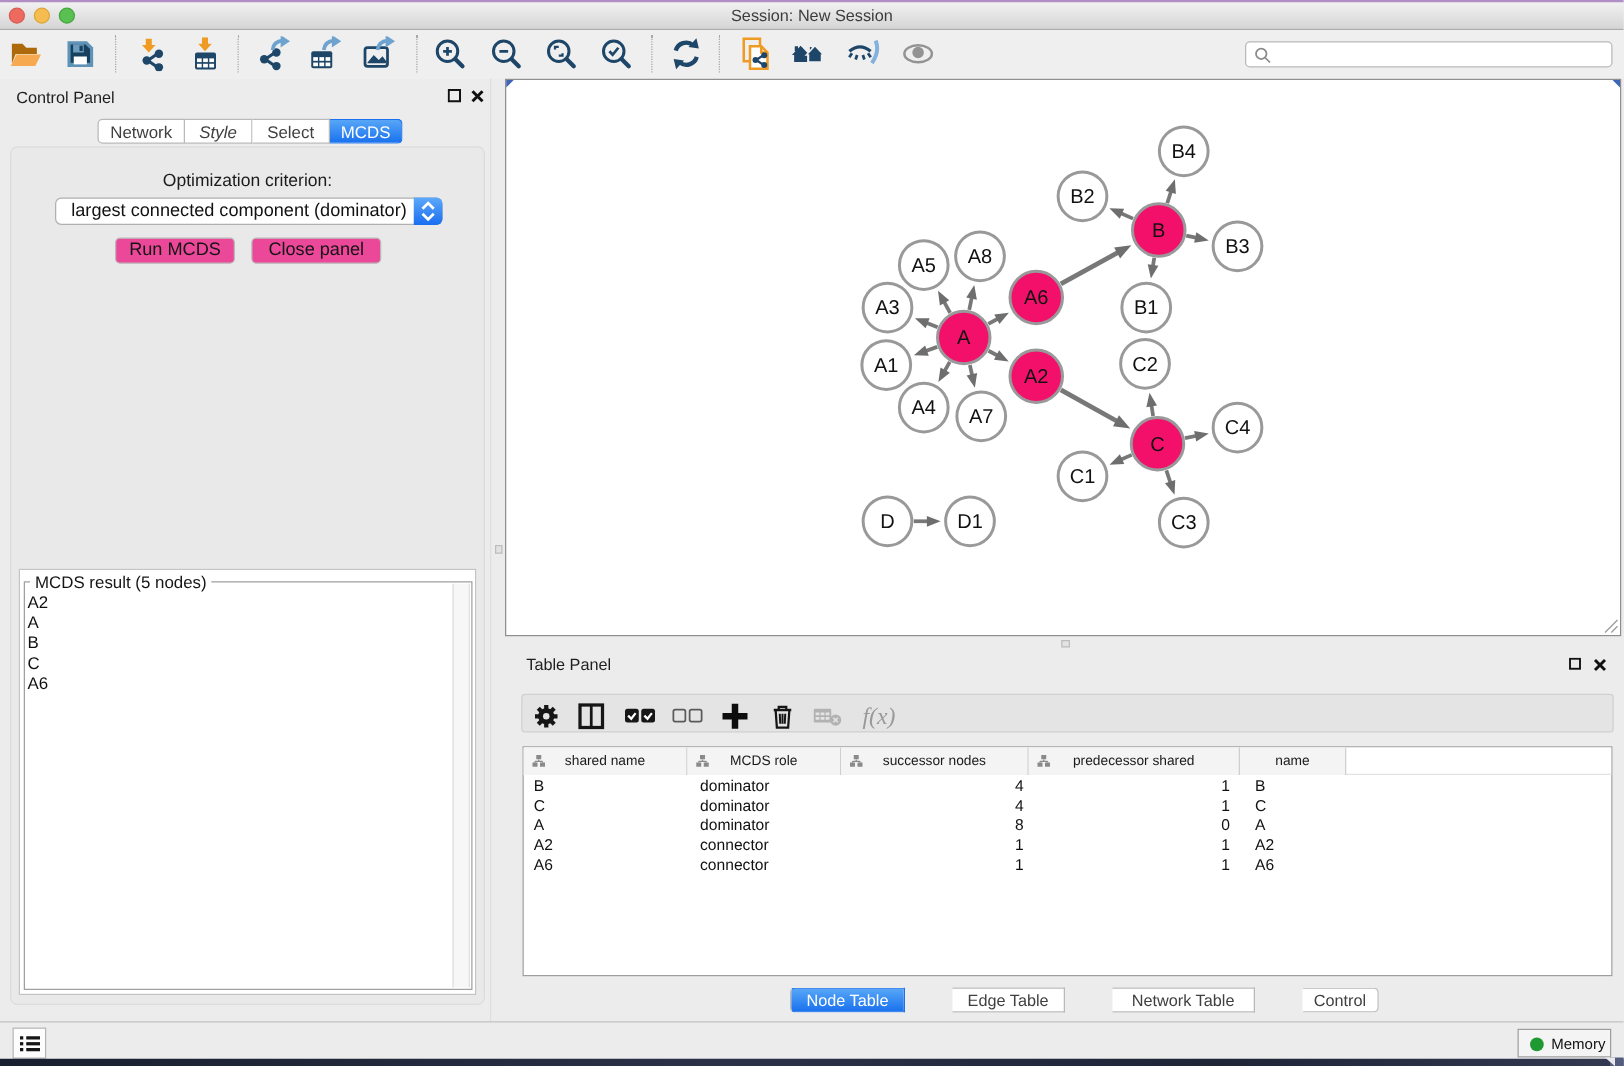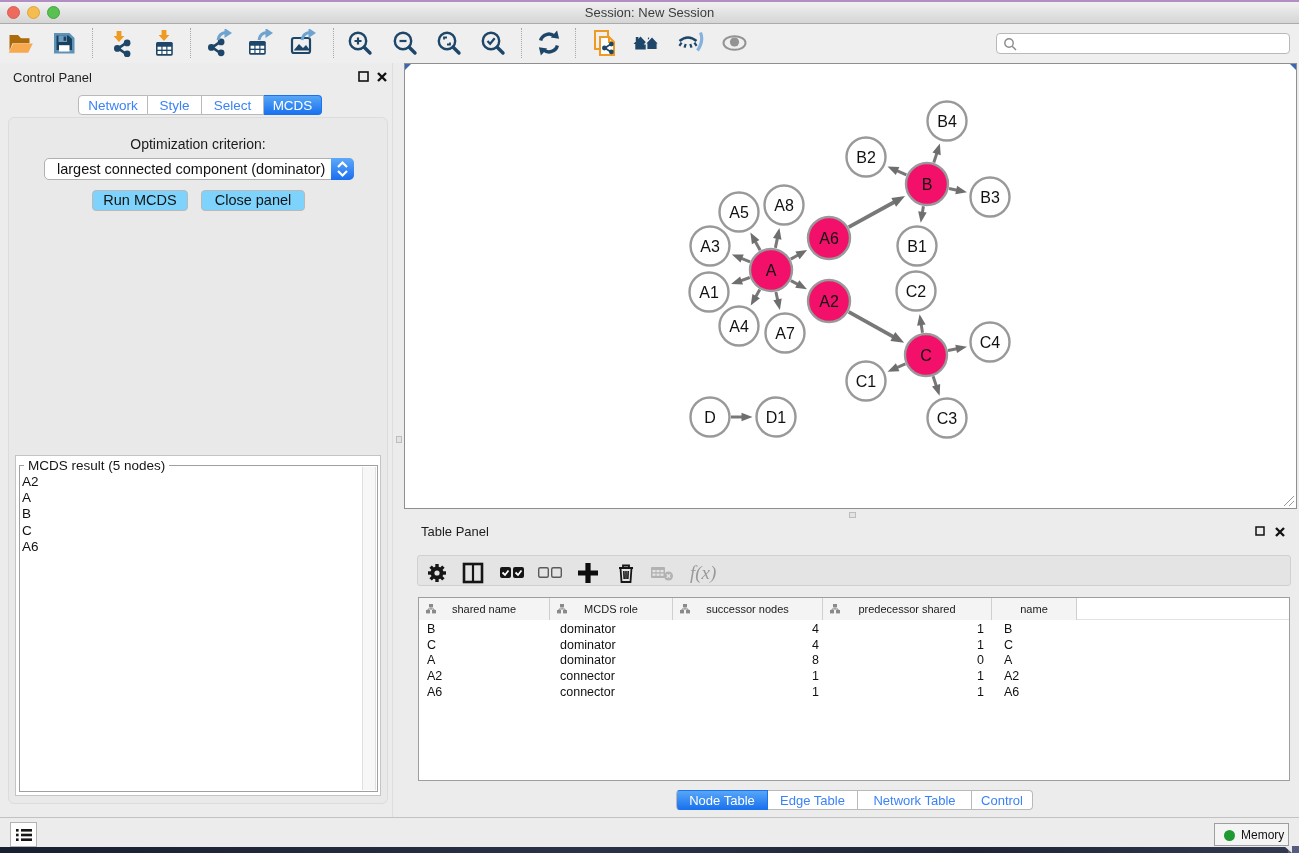--- a/index.html
+++ b/index.html
@@ -19,33 +19,33 @@
 #toolbar { left:0; top:24px; width:1299px; height:39px; background:#efefef; }
 .sep { top:4px; width:0px; height:30px; border-left:1px dotted #a8a8a8; }
 #searchbox { left:996px; top:33px; width:294px; height:21px; background:#fff;
   border:1px solid #b9b9b9; border-radius:4px; }
 
 
 #cpTitle { left:13px; top:70px; font-size:13px; color:#1e1e1e; }
 #cpBody { left:8px; top:117px; width:380px; height:687px; background:#e9e9e9;
   border:1px solid #dcdcdc; border-radius:6px; }
 .segtabs { display:flex; height:20px; font-size:13.5px; }
-.segtabs .tab { background:#fff; border:1px solid #b9b9b9; border-left:none; color:#3b82f6;
+.segtabs .tab { background:#fff; border:1px solid #b9b9b9; border-left:none; color:#404040;
   text-align:center; line-height:19px; }
 .segtabs .tab:first-child { border-left:1px solid #b9b9b9; border-radius:4px 0 0 4px; }
 .segtabs .tab:last-child { border-radius:0 4px 4px 0; }
 .segtabs .sel { background:linear-gradient(#57a6f7,#1a72ee); border-color:#1a72ee; color:#fff; }
 #cpTabs { left:78px; top:95px; }
 #optLabel { left:0px; top:136px; width:396px; text-align:center; font-size:14px; color:#1b1b1b;}
 #dropdown { left:44px; top:158px; width:310px; height:22px; background:#fff;
   border:1px solid #b0b0b0; border-radius:5px; }
 #dropdown .txt { left:12px; top:0; line-height:20px; font-size:14.5px; color:#111; }
 #dropdown .step { right:-1px; top:-1px; width:23px; height:22px; border-radius:0 5px 5px 0;
   background:linear-gradient(#5da9f9,#1a6ef0); }
-.btn { background:#7dd3fc; border:1px solid #b9b9b9; border-radius:4px;
+.btn { background:#ec4899; border:1px solid #b9b9b9; border-radius:4px;
   font-size:14.5px; color:#141414; text-align:center; line-height:19px; height:21px; }
 #btnRun { left:92px; top:190px; width:96px; }
 #btnClose { left:201px; top:190px; width:104px; }
 #mcdsBox { left:15px; top:455px; width:366px; height:341px; background:#fff; border:1px solid #c4c4c4; }
 #mcdsBorder { left:3px; top:9px; width:359px; height:327px; border:1px solid #a0a0a0; }
 #mcdsLegend { left:8px; top:2px; background:#fff; padding:0 4px; font-size:13.5px; color:#151515; }
 #mcdsList { left:6px; top:18px; font-size:13.5px; color:#101010; line-height:16.2px; }
 #mcdsScroll { left:346px; top:11px; width:14px; height:323px; background:#f7f7f7;
   border-left:1px solid #e0e0e0; border-right:1px solid #e0e0e0;}
 
@@ -72,21 +72,21 @@
 
 #tpTitle { left:421px; top:524px; font-size:13px; color:#1e1e1e; }
 #tpToolbar { left:417px; top:555px; width:874px; height:31px; background:#e4e4e4;
   border:1px solid #d0d0d0; border-radius:3px; }
 #tableBox { left:418px; top:597px; width:872px; height:184px; background:#fff; border:1px solid #9e9e9e; }
 #thead { left:0; top:0; width:870px; height:22px; background:#fff; border-bottom:1px solid #e3e3e3; }
 .hcol { top:0; height:22px; border-right:1px solid #cfcfcf; background:#f4f4f4; }
 .hcol span { display:block; text-align:center; line-height:22px; font-size:11px; color:#1a1a1a; }
 .trow { height:15.7px; font-size:12.5px; color:#111; }
 .tcell { position:absolute; line-height:15.7px; }
-#bottomTabs { left:676px; top:790px; }
+#bottomTabs { left:632px; top:790px;gap:38px; }
 #bottomTabs .tab { font-size:13px; }
 
 #statusbar { left:0; top:817px; width:1299px; height:30px; background:#ececec; border-top:1px solid #c2c2c2; }
 #listBtn { left:10px; top:4px; width:27px; height:25px; background:#fdfdfd; border:1px solid #b4b4b4; }
 #memBtn { left:1214px; top:5px; width:75px; height:23px; background:#f4f4f4; border:1px solid #9e9e9e;
   font-size:12px; color:#111; }
 #memBtn .dot { left:9px; top:6px; width:11px; height:11px; border-radius:50%; background:#1f9932; }
 #memBtn .lbl { left:26px; top:0; line-height:22px; }
 #deskBottom { left:0; top:847px; width:1299px; height:6px; background:linear-gradient(90deg,#181f2e 0%,#2b3147 45%,#1f2537 75%,#333950 100%); }
 </style>
@@ -248,21 +248,21 @@
 <div id="cpTitle" class="abs">Control Panel</div>
 <svg class="abs" style="left:358px;top:71px" width="12" height="12">
     <rect x="1" y="1" width="9" height="9" fill="none" stroke="#111" stroke-width="1.6"></rect>
   </svg>
 <svg class="abs" style="left:376px;top:71px" width="12" height="12">
     <path d="M2 2 L10 10 M10 2 L2 10" stroke="#111" stroke-width="2.4"></path>
   </svg>
 <div id="cpBody" class="abs"></div>
 <div id="cpTabs" class="segtabs abs">
   <div class="tab" style="width:70px;">Network</div>
-  <div class="tab" style="width:54px;">Style</div>
+  <div class="tab" style="width:54px;font-style:italic;">Style</div>
   <div class="tab" style="width:62px;">Select</div>
   <div class="tab sel" style="width:58px;">MCDS</div>
 </div>
 <div id="optLabel" class="abs">Optimization criterion:</div>
 <div id="dropdown" class="abs">
   <div class="txt abs">largest connected component (dominator)</div>
   <div class="step abs">
       <svg class="abs" style="left:4px;top:2px" width="15" height="18" viewBox="0 0 15 18">
 <path d="M3 7 L7.5 2.5 L12 7" fill="none" stroke="#fff" stroke-width="2.2"></path>
 <path d="M3 11 L7.5 15.5 L12 11" fill="none" stroke="#fff" stroke-width="2.2"></path>

